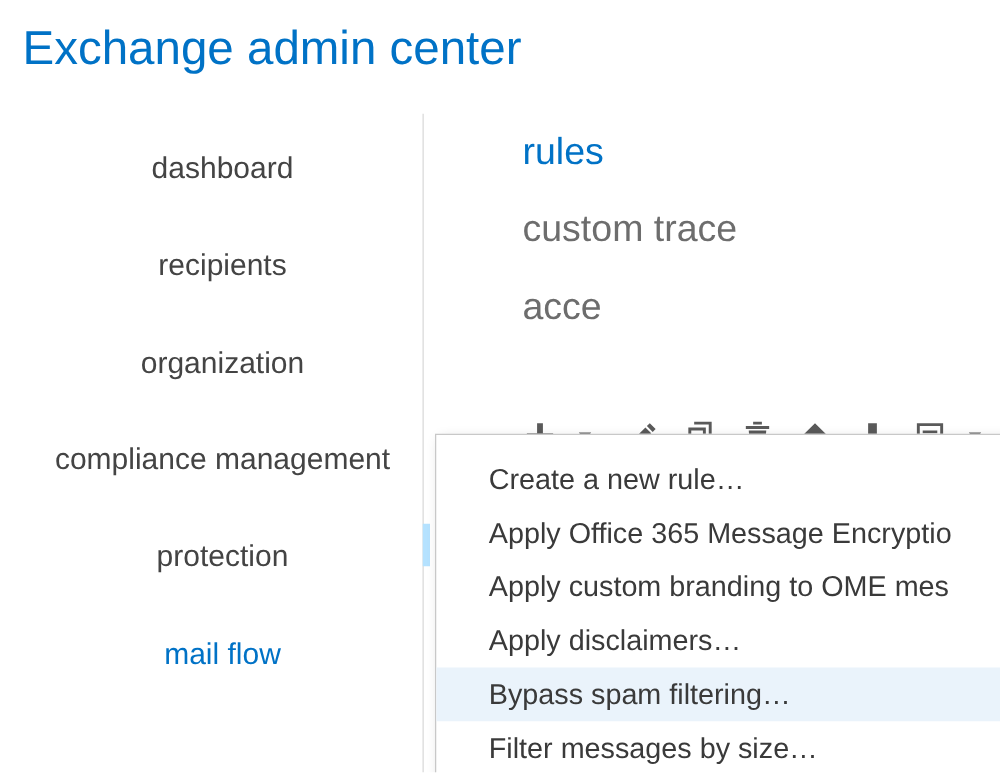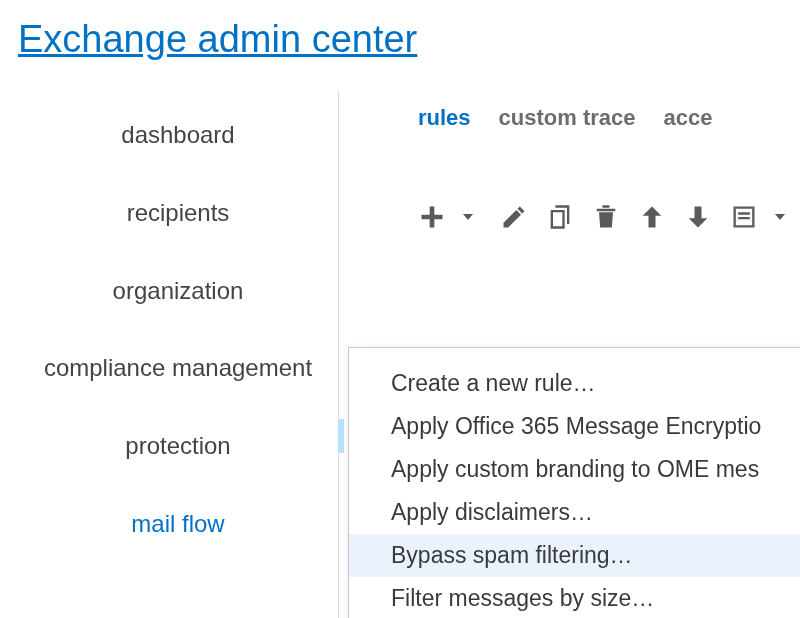--- a/index.html
+++ b/index.html
@@ -12,21 +12,20 @@
     width: 800px; height: 618px;
     overflow: hidden;
   }
   .root { display: flex; flex-direction: column; height: 100%; }
   .header {
     padding: 18px 0 30px 18px;
     font-size: 38px;
     font-weight: 300;
     color: #0072c6;
     letter-spacing: 0;
-    text-decoration: underline;
   }
   .body { display: flex; flex: 1; position: relative; }
   .sidebar {
     width: 338px;
     padding-top: 26px;
     display: flex;
     flex-direction: column;
     gap: 41px;
     font-size: 24px;
     font-weight: 300;
@@ -47,24 +46,25 @@
   }
   .main {
     flex: 1;
     padding: 14px 0 0 80px;
     position: relative;
     overflow: hidden;
   }
   .tabs {
     display: flex;
     gap: 28px;
-    font-size: 22px;
-    font-weight: 700;
+    font-size: 30px;
+    font-weight: 400;
     color: #6d6d6d;
     white-space: nowrap;
+    flex-direction: column;
   }
   .tab.active { color: #0072c6; }
   .tab { cursor: pointer; }
   .toolbar {
     margin-top: 72px;
     display: flex;
     align-items: center;
     gap: 18px;
   }
   .toolbar .iconbtn {

